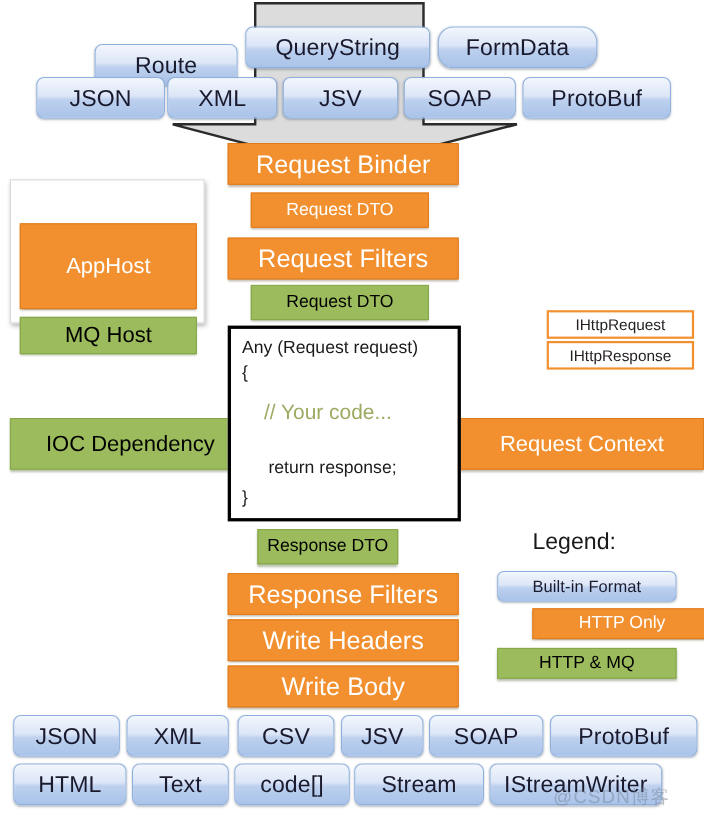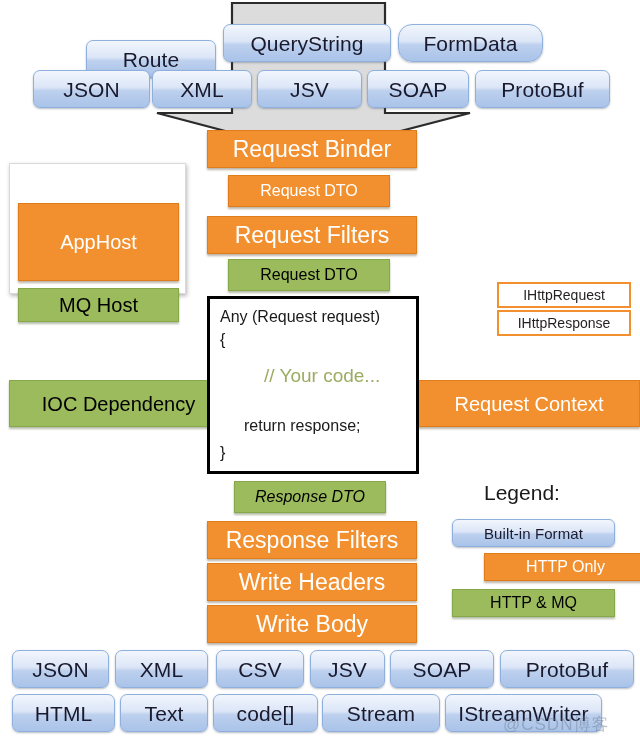--- a/index.html
+++ b/index.html
@@ -94,21 +94,21 @@
     position: absolute;
     background: #ffffff;
     border: 3px solid #000000;
     box-sizing: border-box;
     color: #1a1a1a;
     font-family: "Liberation Sans", sans-serif;
     font-size: 16px;
     z-index: 6;
   }
   .code-line { position: absolute; white-space: pre; }
-  .code-comment { color: #9cab62; font-size: 19px; margin-left: 24px; }
+  .code-comment { color: #9cab62; font-size: 19px; }
 
   
   .legend-title {
     position: absolute;
     font-size: 21px;
     color: #1a1a1a;
     white-space: nowrap;
   }
 
   
@@ -199,21 +199,21 @@
   </div>
 
   <div class="code-block" style="left:207px; top:296px; width:212px; height:178px;">
     <span class="code-line" style="left:10px; top:9px;">Any (Request request)</span>
     <span class="code-line" style="left:10px; top:32px;">{</span>
     <span class="code-line code-comment" style="left:30px; top:66px;">// Your code...</span>
     <span class="code-line" style="left:34px; top:118px;">return response;</span>
     <span class="code-line" style="left:10px; top:145px;">}</span>
   </div>
 
-  <div class="box green t-sm" style="left:234px; top:481px; width:152px; height:32px;font-style:italic;">
+  <div class="box green t-sm" style="left:234px; top:481px; width:128px; height:32px;">
     <span>Response DTO</span>
   </div>
 
   <div class="box orange t-lg" style="left:207px; top:521px; width:210px; height:38px;">
     <span>Response Filters</span>
   </div>
   <div class="box orange t-lg" style="left:207px; top:563px; width:210px; height:38px;">
     <span>Write Headers</span>
   </div>
   <div class="box orange t-lg" style="left:207px; top:605px; width:210px; height:38px;">

